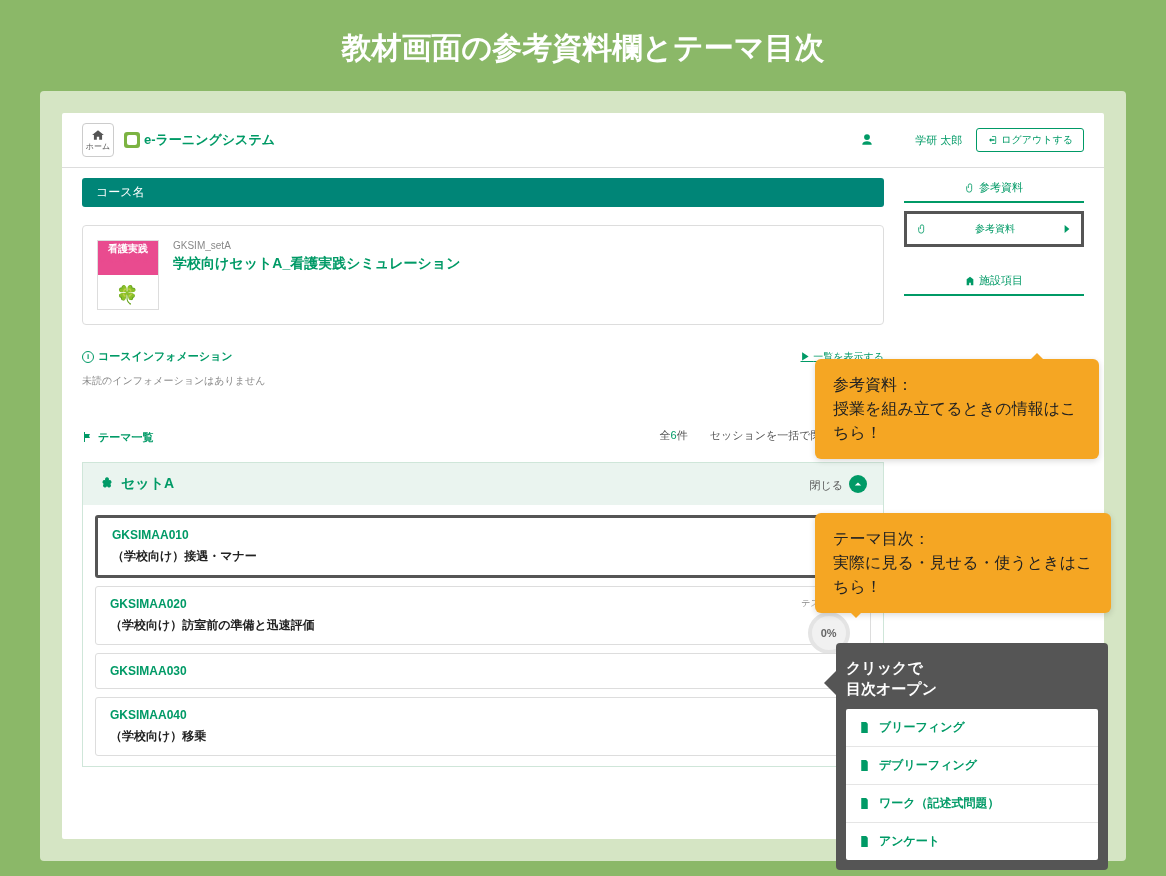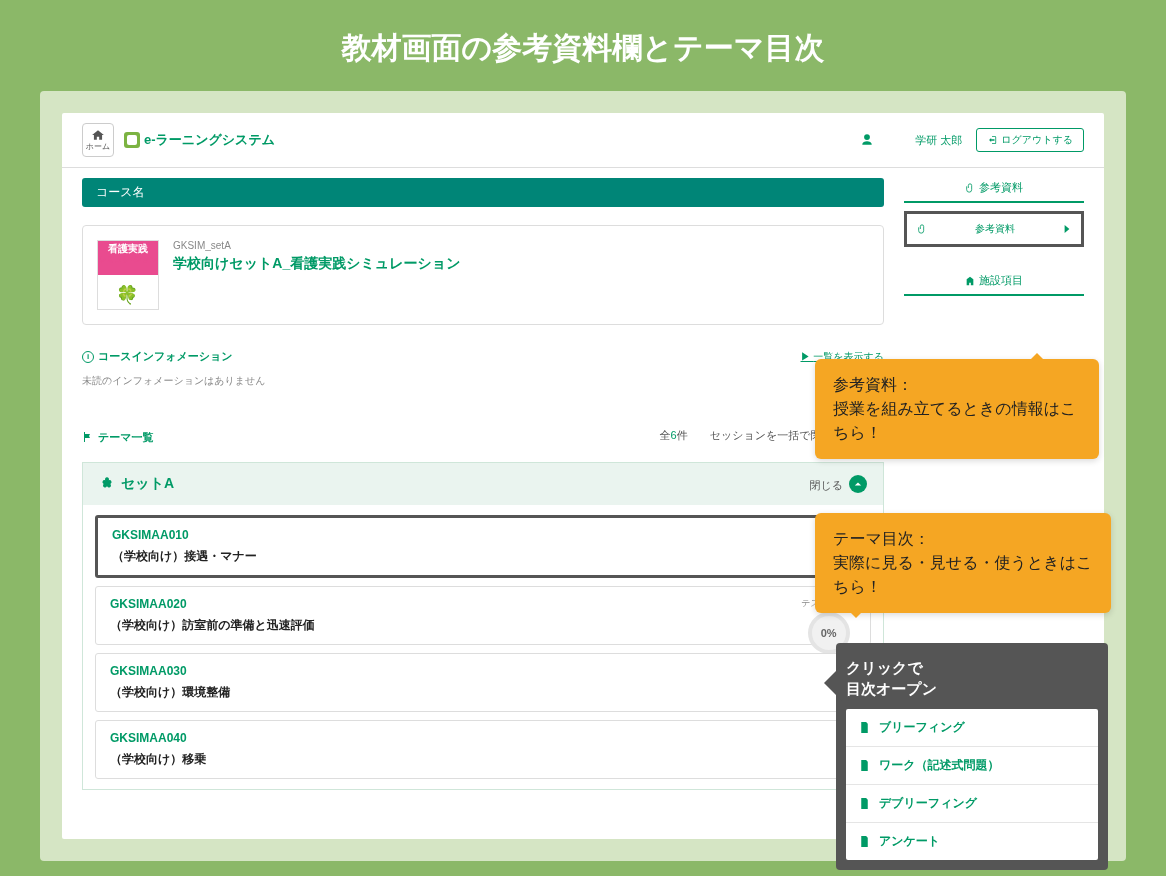--- a/index.html
+++ b/index.html
@@ -183,21 +183,20 @@
             <div class="lesson">
               <div class="lesson-code">GKSIMAA020</div>
               <div class="lesson-title">（学校向け）訪室前の準備と迅速評価</div>
               <div class="score-box">
                 <div class="score-label">テスト得点率</div>
                 <div class="score-circle">0%</div>
               </div>
             </div>
             <div class="lesson">
               <div class="lesson-code">GKSIMAA030</div>
-              <div class="lesson-title">（学校向け）環境整備</div>
             </div>
             <div class="lesson">
               <div class="lesson-code">GKSIMAA040</div>
               <div class="lesson-title">（学校向け）移乗</div>
             </div>
           </div>
         </div>
 
       </div>
 
@@ -241,27 +240,27 @@
       <div class="popup-item">
         <svg viewBox="0 0 24 24">
             <path fill="#009a66" d="M6 2h9l3 3v17H6zM8 8h8v2H8zm0 4h8v2H8z"></path>
           </svg>
         <span>ブリーフィング</span>
       </div>
       <div class="popup-item">
         <svg viewBox="0 0 24 24">
             <path fill="#009a66" d="M6 2h9l3 3v17H6zM8 8h8v2H8zm0 4h8v2H8z"></path>
           </svg>
+        <span>デブリーフィング</span>
+      </div>
+      <div class="popup-item">
+        <svg viewBox="0 0 24 24">
+            <path fill="#009a66" d="M6 2h9l3 3v17H6zM8 8h8v2H8zm0 4h8v2H8z"></path>
+          </svg>
         <span>ワーク（記述式問題）</span>
-      </div>
-      <div class="popup-item">
-        <svg viewBox="0 0 24 24">
-            <path fill="#009a66" d="M6 2h9l3 3v17H6zM8 8h8v2H8zm0 4h8v2H8z"></path>
-          </svg>
-        <span>デブリーフィング</span>
       </div>
       <div class="popup-item">
         <svg viewBox="0 0 24 24">
             <path fill="#009a66" d="M6 2h9l3 3v17H6zM8 8h8v2H8zm0 4h8v2H8z"></path>
           </svg>
         <span>アンケート</span>
       </div>
     </div>
   </div>
 

